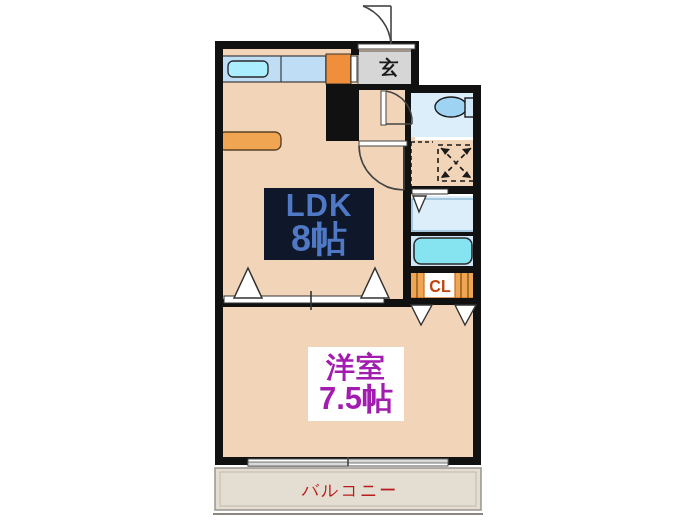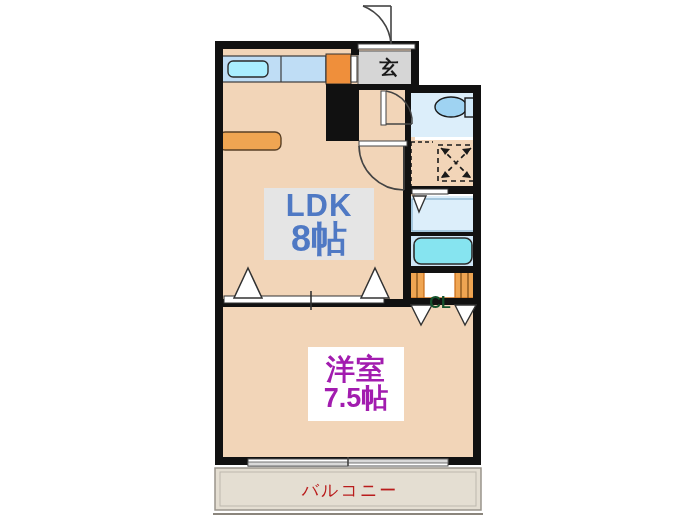--- a/index.html
+++ b/index.html
@@ -2,34 +2,34 @@
 <html><head>
 <meta charset="utf-8">
 <style>
   html,body{margin:0;padding:0;background:#ffffff;}
   body{width:700px;height:525px;position:relative;overflow:hidden;
        font-family:"Liberation Sans","DejaVu Sans",sans-serif;}
   #plan{position:absolute;left:0;top:0;width:700px;height:525px;}
   .lbl{position:absolute;display:flex;align-items:center;justify-content:center;
        text-align:center;line-height:1.02;pointer-events:none;}
   
-  #ldk-label{left:264px;top:188px;width:110px;height:72px;background:#e5e5e5;
+  #ldk-label{left:264px;top:188px;width:110px;height:72px;background:#0f172a;
        flex-direction:column;color:#4f79c4;font-weight:bold;}
   #ldk-label .l1{font-size:31px;letter-spacing:1px;}
   #ldk-label .l2{font-size:36px;letter-spacing:0px;}
   
   #room-label{left:308px;top:347px;width:96px;height:74px;background:#ffffff;
        flex-direction:column;color:#a21caf;font-weight:bold;}
   #room-label .l1{font-size:29px;letter-spacing:1px;}
-  #room-label .l2{font-size:27px;}
+  #room-label .l2{font-size:31px;}
   
   #genkan-label{left:366px;top:54px;width:46px;height:28px;color:#1a1a1a;
        font-size:19px;font-weight:bold;}
   
-  #cl-label{left:420px;top:293px;width:40px;height:20px;color:#14532d;
+  #cl-label{left:420px;top:277px;width:40px;height:20px;color:#c2410c;
        font-size:16px;font-weight:bold;}
   
   #balcony-label{left:250px;top:478px;width:200px;height:26px;color:#b91c1c;
        font-size:17px;letter-spacing:2px;}
 </style>
 </head>
 <body>
 
 <svg id="plan" viewBox="0 0 700 525">
 

